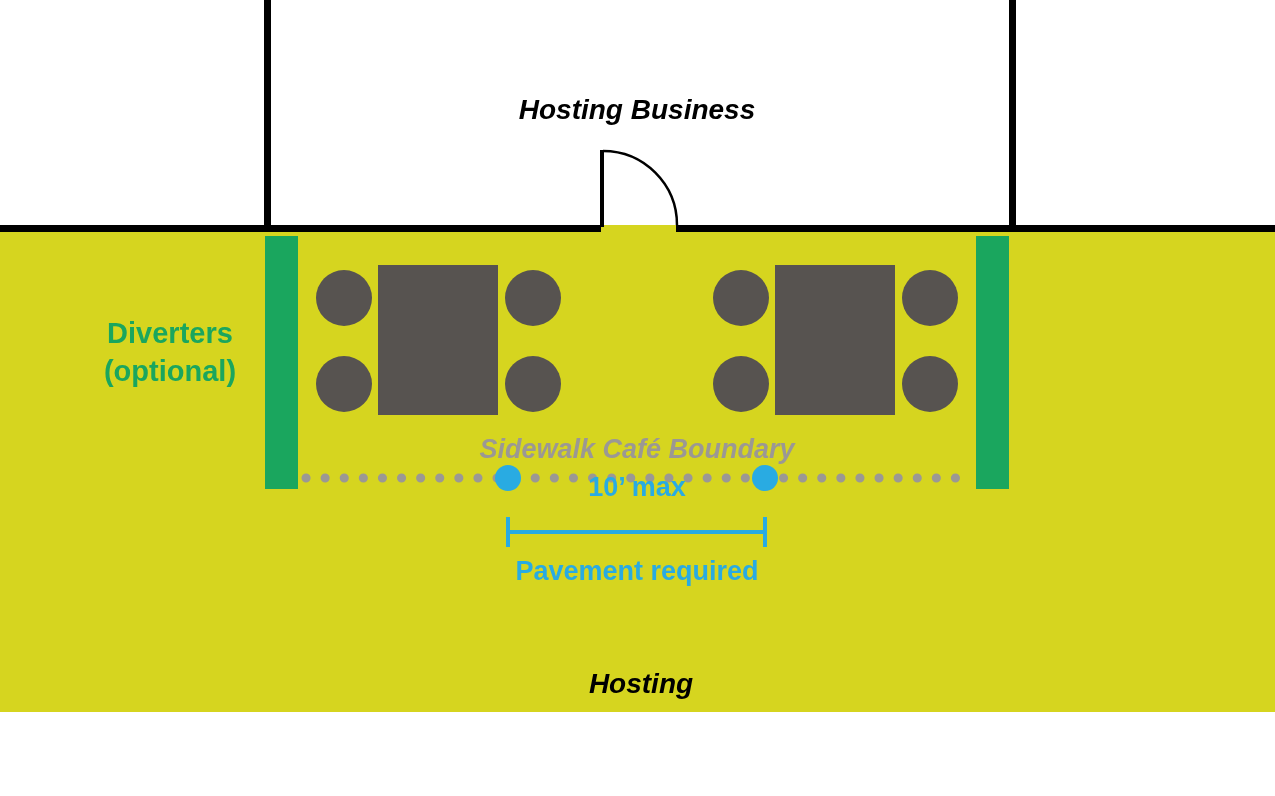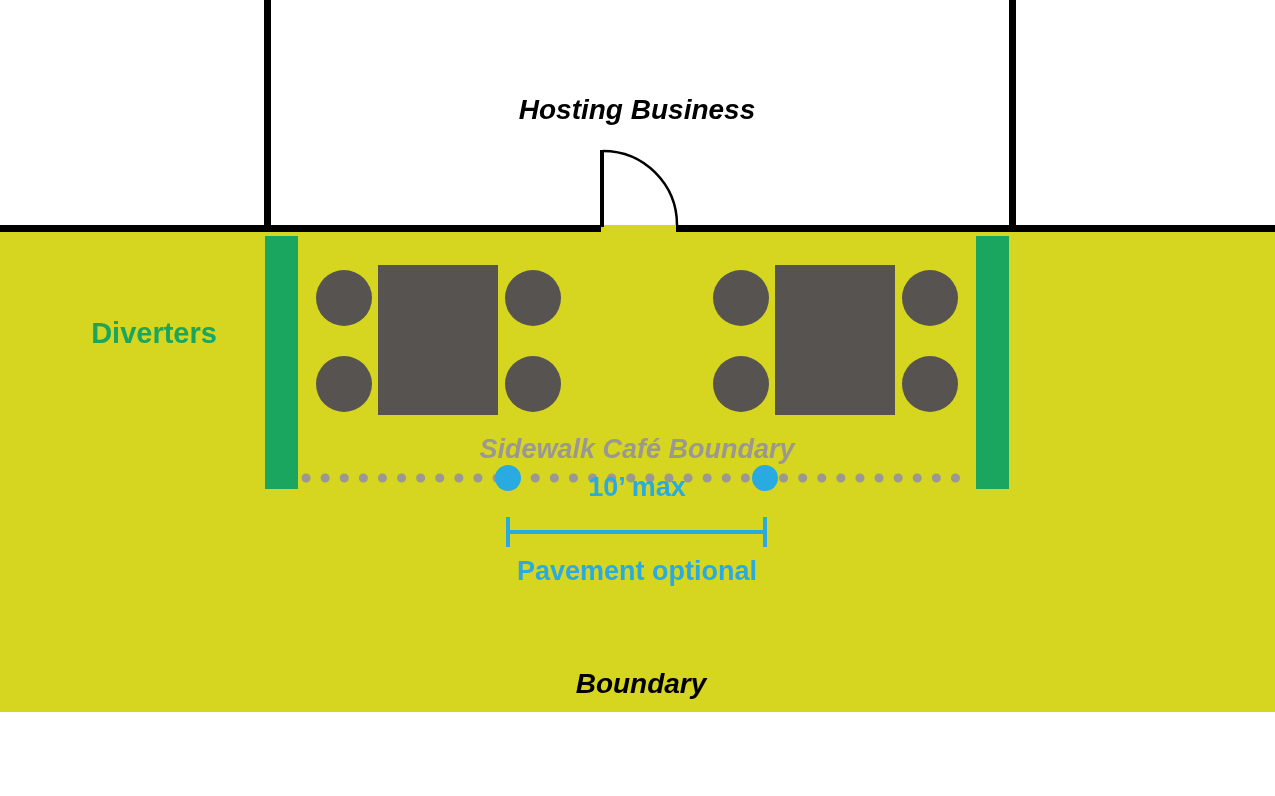--- a/index.html
+++ b/index.html
@@ -39,21 +39,21 @@
     transform: translateX(-50%);
     text-align: center;
     white-space: nowrap;
   }
   .hosting-label {
     left: 637px; top: 94px;
     font-size: 28px; font-style: italic; font-weight: 600;
     color: #000000;
   }
   .diverters-label {
-    left: 154px; top: 314px;
+    left: 170px; top: 314px;
     font-size: 29px; font-weight: 700;
     color: var(--diverter-green, #1aa65e);
     line-height: 1.32;
   }
   .boundary-label {
     left: 637px; top: 434px;
     font-size: 27px; font-weight: 700; font-style: italic;
     color: var(--boundary-gray, #9b9894);
     text-align: center;
   }
@@ -115,25 +115,26 @@
     <circle class="marker" cx="508" cy="478" r="13"></circle>
     <circle class="marker" cx="765" cy="478" r="13"></circle>
 
     <path class="dim" d="M508,517 L508,547 M508,532 L765,532 M765,517 L765,547"></path>
   </svg>
 
   <div class="label hosting-label">Hosting Business</div>
 
   <div class="label diverters-label">
     <div>Diverters</div>
+    <div>(optional)</div>
   </div>
 
   <div class="label boundary-label">Sidewalk Café Boundary</div>
 
   <div class="label distance-label">10’ max</div>
 
   <div class="label pavement-label">
-    <div>Pavement optional</div>
+    <div>Pavement required</div>
   </div>
 
-  <div class="label sidewalk-label">Boundary</div>
+  <div class="label sidewalk-label">Hosting</div>
 
 </div>
 
 </body></html>

